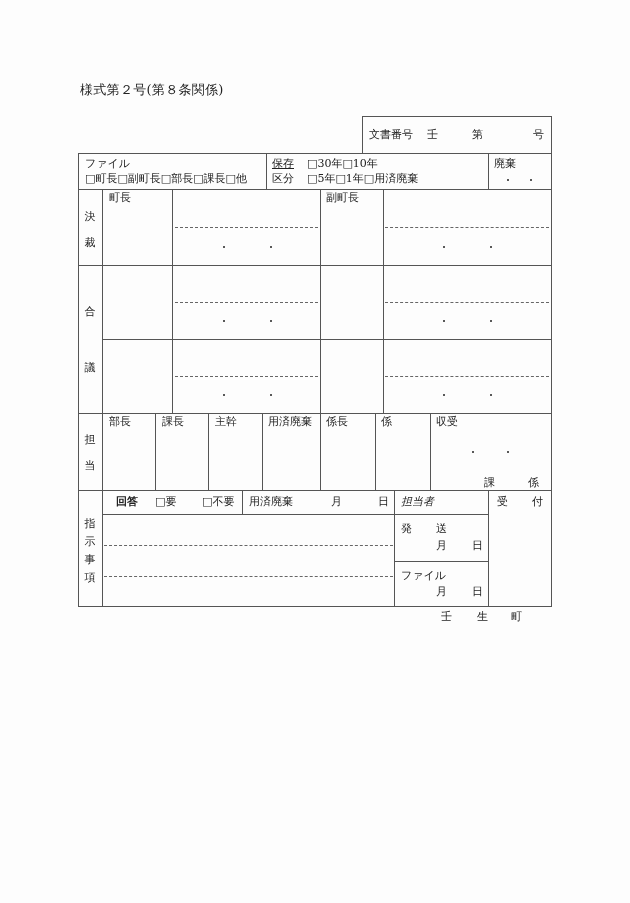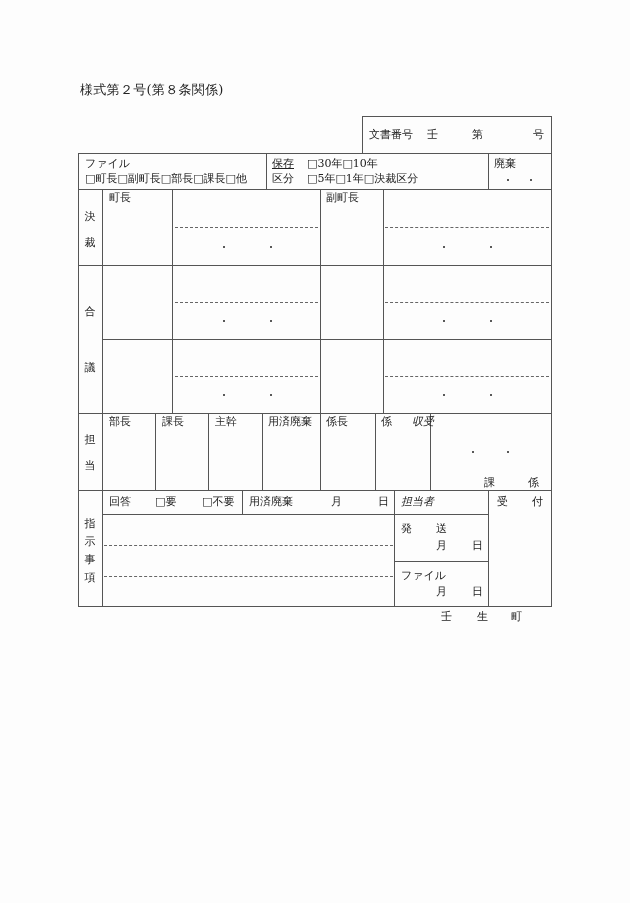--- a/index.html
+++ b/index.html
@@ -33,21 +33,21 @@
 <div class="vl" style="left:266px;top:153px;height:36px;"></div>
 <div class="vl" style="left:488px;top:153px;height:36px;"></div>
 <div class="hl" style="left:78px;top:189px;width:474px;"></div>
 
 <span class="t" style="left:85px;top:157px;">ファイル</span>
 <span class="t" style="left:85px;top:172px;">□町長□副町長□部長□課長□他</span>
 
 <span class="t" style="left:272px;top:157px;text-decoration:underline;">保存</span>
 <span class="t" style="left:272px;top:172px;">区分</span>
 <span class="t" style="left:307px;top:157px;">□30年□10年</span>
-<span class="t" style="left:307px;top:172px;">□5年□1年□決裁区分</span>
+<span class="t" style="left:307px;top:172px;">□5年□1年□用済廃棄</span>
 
 <span class="t" style="left:494px;top:157px;">廃棄</span>
 <div class="dot" style="left:507px;top:179px;"></div>
 <div class="dot" style="left:530px;top:179px;"></div>
 
 <div class="vl" style="left:102px;top:189px;height:418px;"></div>
 
 <div class="vl" style="left:172px;top:189px;height:224px;"></div>
 <div class="vl" style="left:320px;top:189px;height:224px;"></div>
 <div class="vl" style="left:383px;top:189px;height:224px;"></div>
@@ -91,40 +91,40 @@
 <div class="hl" style="left:78px;top:490px;width:474px;"></div>
 
 <span class="vt" style="left:83px;top:433px;">担</span>
 <span class="vt" style="left:83px;top:459px;">当</span>
 <span class="t" style="left:109px;top:415px;">部長</span>
 <span class="t" style="left:162px;top:415px;">課長</span>
 <span class="t" style="left:215px;top:415px;">主幹</span>
 <span class="t" style="left:268px;top:415px;">用済廃棄</span>
 <span class="t" style="left:326px;top:415px;">係長</span>
 <span class="t" style="left:381px;top:415px;">係</span>
-<span class="t" style="left:412px;top:415px;font-style:italic;">収受</span>
+<span class="t" style="left:436px;top:415px;">収受</span>
 <div class="dot" style="left:472px;top:451px;"></div>
 <div class="dot" style="left:507px;top:451px;"></div>
 <span class="t" style="left:484px;top:476px;">課</span>
 <span class="t" style="left:528px;top:476px;">係</span>
 
 <div class="vl" style="left:242px;top:490px;height:24px;"></div>
 <div class="vl" style="left:394px;top:490px;height:117px;"></div>
 <div class="vl" style="left:488px;top:490px;height:117px;"></div>
 <div class="hl" style="left:102px;top:514px;width:386px;"></div>
 <div class="hl" style="left:394px;top:561px;width:94px;"></div>
 <div class="dl" style="left:104px;top:545px;width:289px;"></div>
 <div class="dl" style="left:104px;top:576px;width:289px;"></div>
 
 <span class="vt" style="left:83px;top:517px;">指</span>
 <span class="vt" style="left:83px;top:535px;">示</span>
 <span class="vt" style="left:83px;top:553px;">事</span>
 <span class="vt" style="left:83px;top:571px;">項</span>
 
-<span class="t" style="left:109px;top:495px;">回答</span>
+<span class="t" style="left:116px;top:495px;font-weight:bold;">回答</span>
 <span class="t" style="left:155px;top:495px;">□要</span>
 <span class="t" style="left:202px;top:495px;">□不要</span>
 <span class="t" style="left:249px;top:495px;">用済廃棄</span>
 <span class="t" style="left:331px;top:495px;">月</span>
 <span class="t" style="left:378px;top:495px;">日</span>
 
 <span class="t" style="left:401px;top:495px;font-style:italic;">担当者</span>
 <span class="t" style="left:401px;top:522px;">発</span>
 <span class="t" style="left:436px;top:522px;">送</span>
 <span class="t" style="left:436px;top:539px;">月</span>

